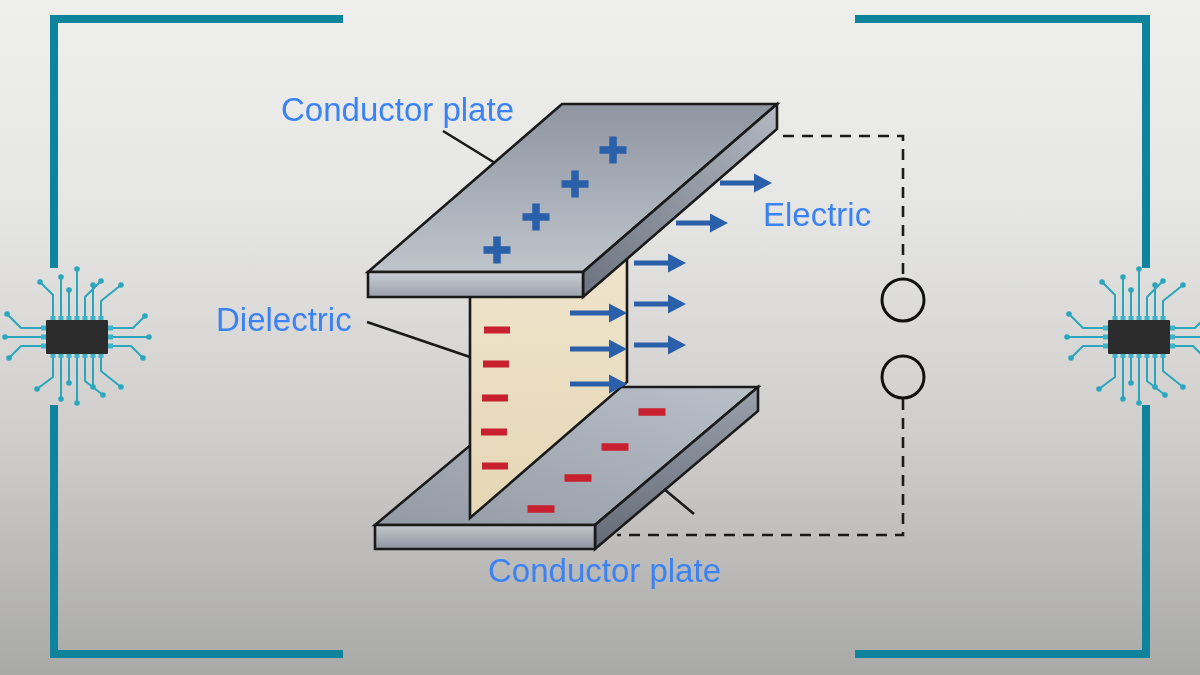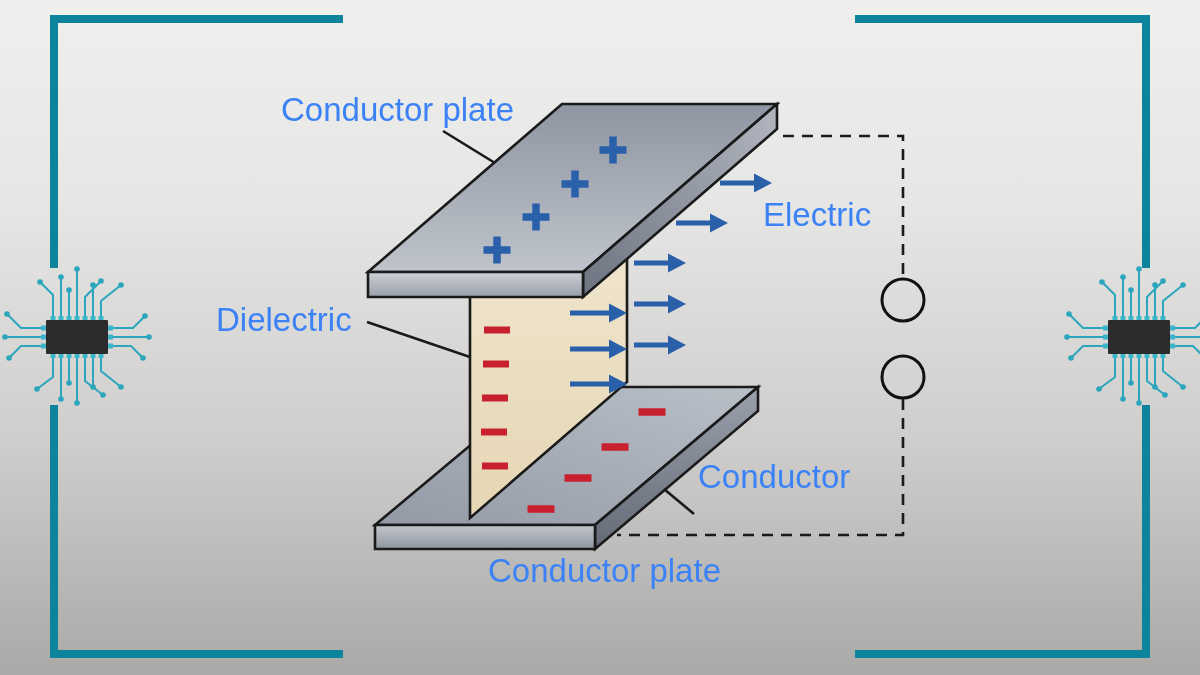--- a/index.html
+++ b/index.html
@@ -219,16 +219,15 @@
 
 <div class="lbl" style="left:281px;top:92px;">Conductor plate</div>
 
 <div class="lbl" style="left:216px;top:302px;">Dielectric</div>
 
 <div class="lbl" style="left:763px;top:197px;text-align:center;">
   <div>Electric</div>
 </div>
 
 <div class="lbl" style="left:698px;top:459px;">
-  <div>Conductor</div>
 </div>
 
 <div class="lbl" style="left:488px;top:553px;">Conductor plate</div>
 
 </body></html>

